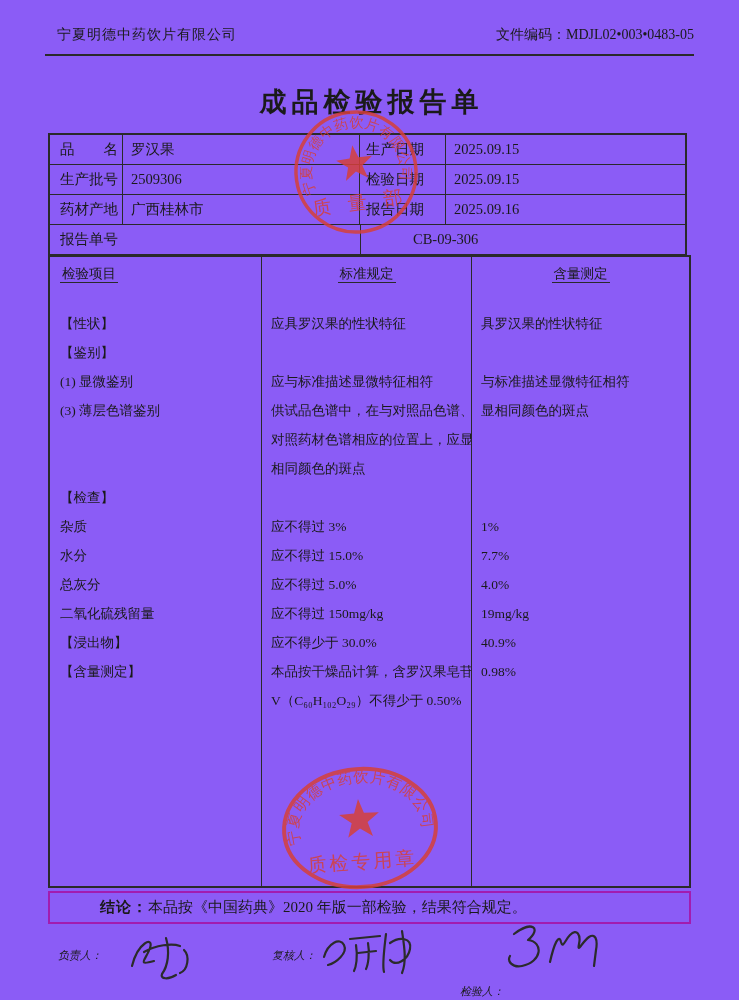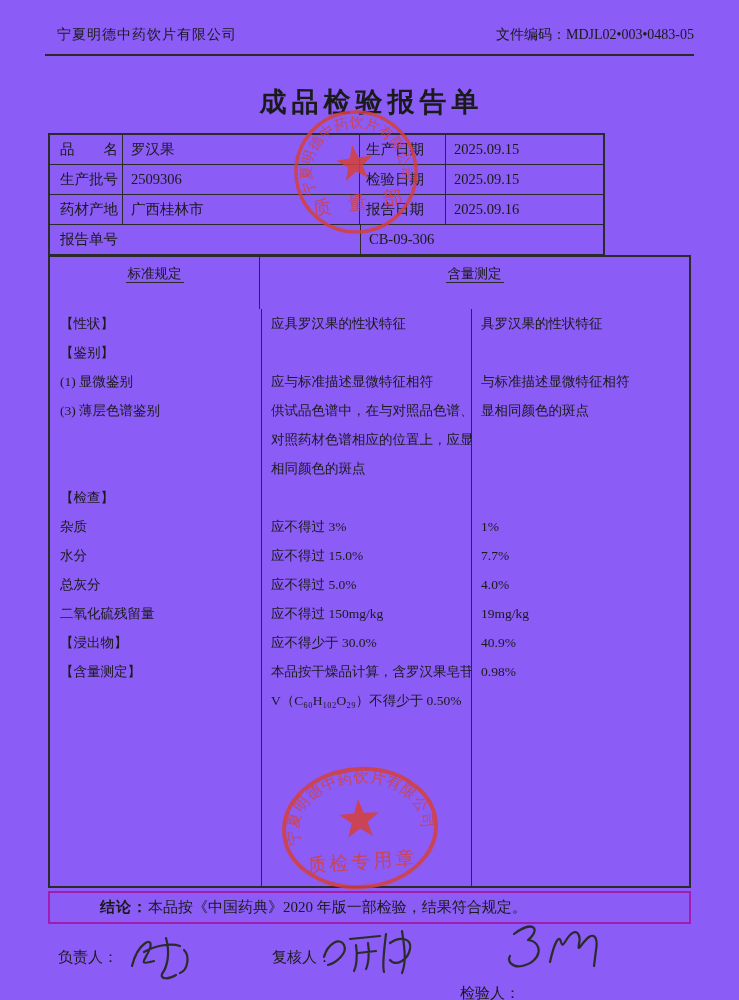--- a/index.html
+++ b/index.html
@@ -8,24 +8,24 @@
     font-family:"Liberation Serif","DejaVu Serif",serif;color:#1a1a1a;
     margin:0 auto;overflow:hidden;
   }
   
   .hdr-company{position:absolute;left:57px;top:26px;font-size:14px;letter-spacing:1px;}
   .hdr-code{position:absolute;right:45px;top:26px;font-size:14px;}
   .hdr-rule{position:absolute;left:45px;top:54px;width:649px;border-top:2px solid #2a2a2a;}
   .title{position:absolute;left:0;top:82px;width:739px;margin:2px;text-align:center;
          font-size:27px;font-weight:bold;letter-spacing:5px;z-index:2;}
   
-  .info-table{position:absolute;left:48px;top:133px;width:557px;border:2px solid #2a2a2a;
+  .info-table{position:absolute;left:48px;top:133px;width:639px;border:2px solid #2a2a2a;
               box-sizing:border-box;font-size:14.5px;background:transparent;z-index:1;}
   .irow{display:flex;height:29px;line-height:29px;border-bottom:1px solid #2a2a2a;}
-  .irow:last-child{border-bottom:none;}
+  .irow:last-child{border-bottom:none;gap:44px;}
   .ic{box-sizing:border-box;overflow:hidden;white-space:nowrap;}
   .ic-l1{width:73px;padding-left:10px;border-right:1px solid #2a2a2a;}
   .ic-v1{width:237px;padding-left:8px;border-right:1px solid #2a2a2a;}
   .ic-l2{width:86px;padding-left:6px;border-right:1px solid #2a2a2a;}
   .ic-v2{flex:1;padding-left:8px;}
   .ic-span1{width:311px;padding-left:10px;border-right:1px solid #2a2a2a;}
   .ic-span2{flex:1;padding-left:8px;}
   
   .main-table{position:absolute;left:48px;top:255px;width:643px;height:633px;
               border:2px solid #2a2a2a;box-sizing:border-box;display:flex;flex-direction:column;
@@ -40,21 +40,21 @@
   .mrow.fillrow{flex:1;}
   .mrow.fillrow .mc{height:100%;}
   .head .ctr{text-align:center;padding-left:0;}
   .u{border-bottom:1px solid #2a2a2a;padding:0 2px 1px 2px;}
   
   .conclusion{position:absolute;left:48px;top:891px;width:643px;height:33px;
               border:2px solid #a21caf;box-sizing:border-box;line-height:29px;
               padding-left:50px;font-size:15px;z-index:1;}
   .conclusion b{letter-spacing:1px;}
   
-  .sig-label{position:absolute;font-size:15px;z-index:2;}
+  .sig-label{position:absolute;font-size:11px;z-index:2;font-style:italic;}
   .sig-svg{position:absolute;z-index:2;}
   .sig-svg path{fill:none;stroke:#2b2b2b;stroke-width:2.2;stroke-linecap:round;stroke-linejoin:round;}
   
   .stamp{position:absolute;z-index:3;pointer-events:none;opacity:0.85;}
   .stamp text{fill:#d5403a;}
   .stamp .ring{fill:none;stroke:#d5403a;}
   .stamp .star{fill:#d5403a;}
 </style>
 </head>
 <body>
@@ -88,20 +88,21 @@
       <div class="ic ic-v2">2025.09.16</div>
     </div>
     <div class="irow">
       <div class="ic ic-span1">报告单号</div>
       <div class="ic ic-span2">CB-09-306</div>
     </div>
   </div>
 
   <div class="main-table">
     <div class="mrow head">
+      <div class="mc mc1"><span class="u">检验项目</span></div>
       <div class="mc mc2 ctr"><span class="u">标准规定</span></div>
       <div class="mc mc3 ctr"><span class="u">含量测定</span></div>
     </div>
 
     <div class="mrow body">
       <div class="mc mc1">【性状】</div>
       <div class="mc mc2">应具罗汉果的性状特征</div>
       <div class="mc mc3">具罗汉果的性状特征</div>
     </div>
     <div class="mrow body">

